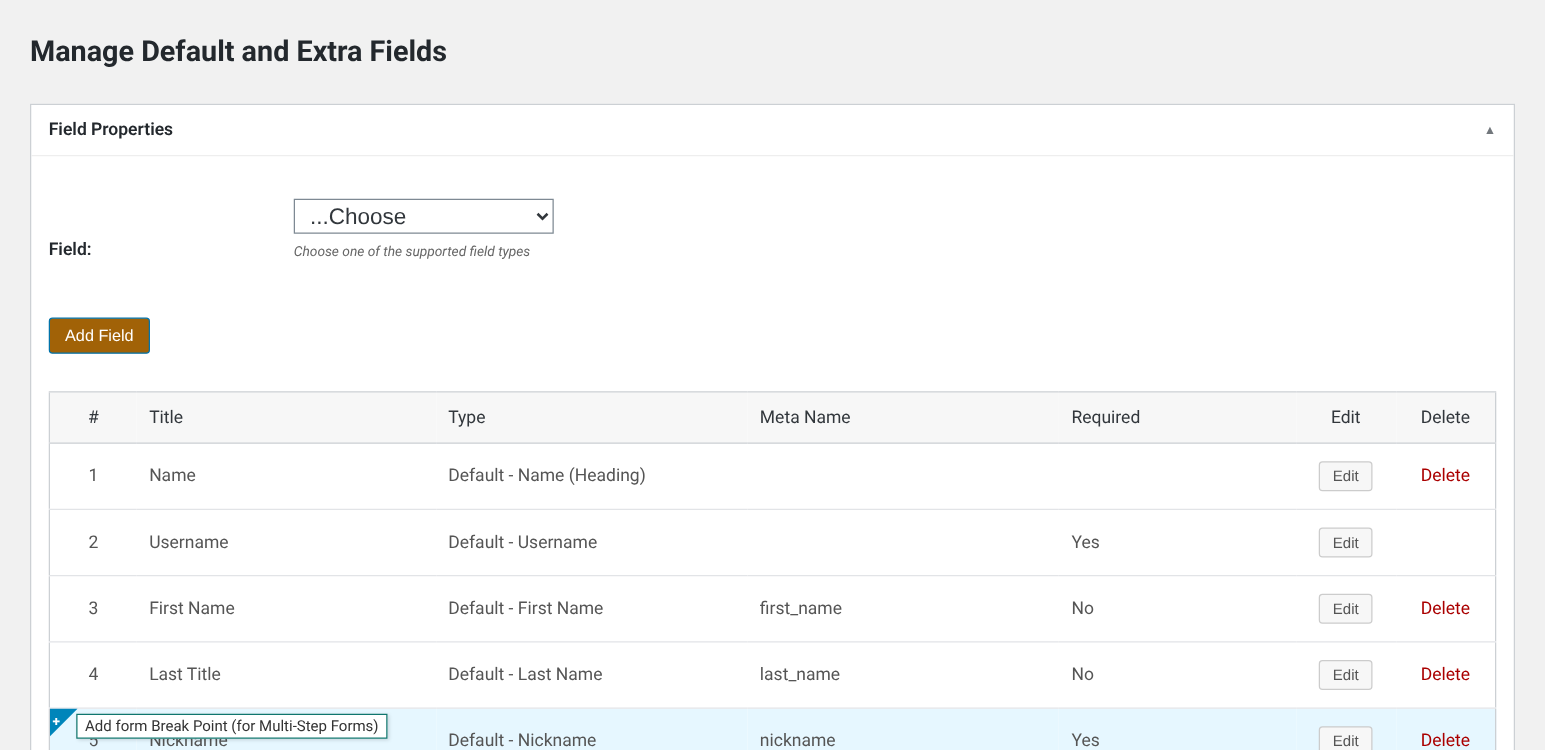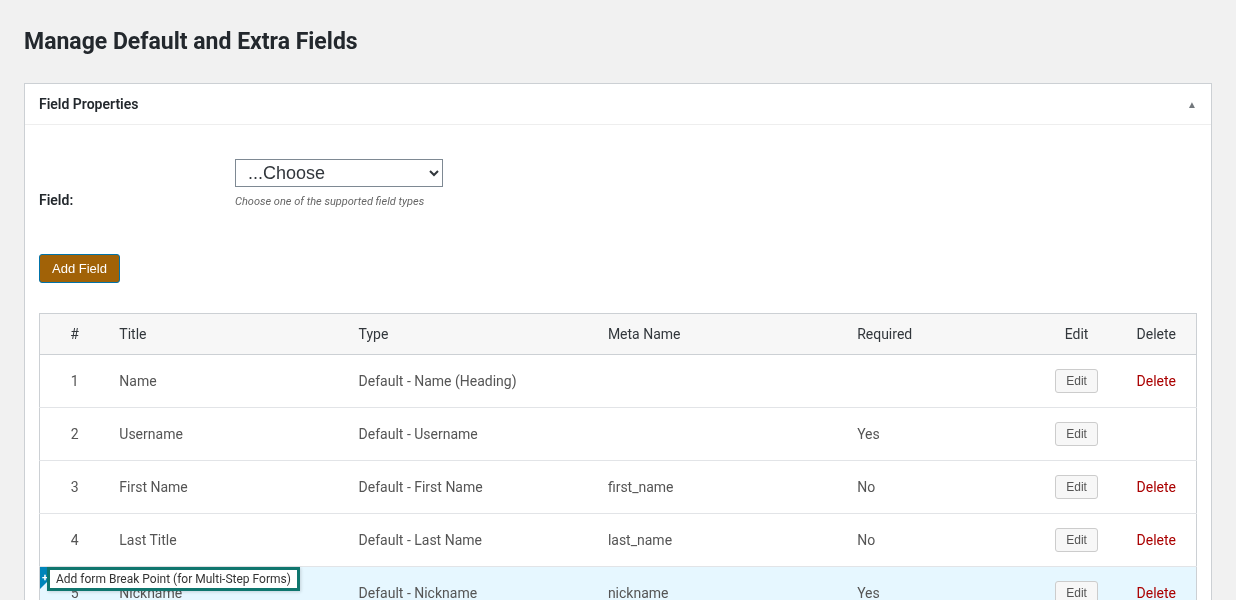--- a/index.html
+++ b/index.html
@@ -144,24 +144,24 @@
       content: "+";
       position: absolute;
       top: 4px;
       left: 2px;
       color: #fff;
       font-size: 11px;
       font-weight: 700;
     }
     .tooltip {
       position: absolute;
-      left: 47px;
+      left: 61px;
       bottom: 9px;
       background: #fff;
-      border: 3px solid #0f766e;
+      border: 1px solid #0f766e;
       padding: 2px 6px;
       font-size: 12px;
       color: #333;
       box-shadow: 1px 1px 3px rgba(0,0,0,0.15);
       z-index: 10;
     }
     .col-title { width: 240px; }
     .col-type  { width: 250px; }
     .col-meta  { width: 250px; }
     .col-req   { width: 190px; }

